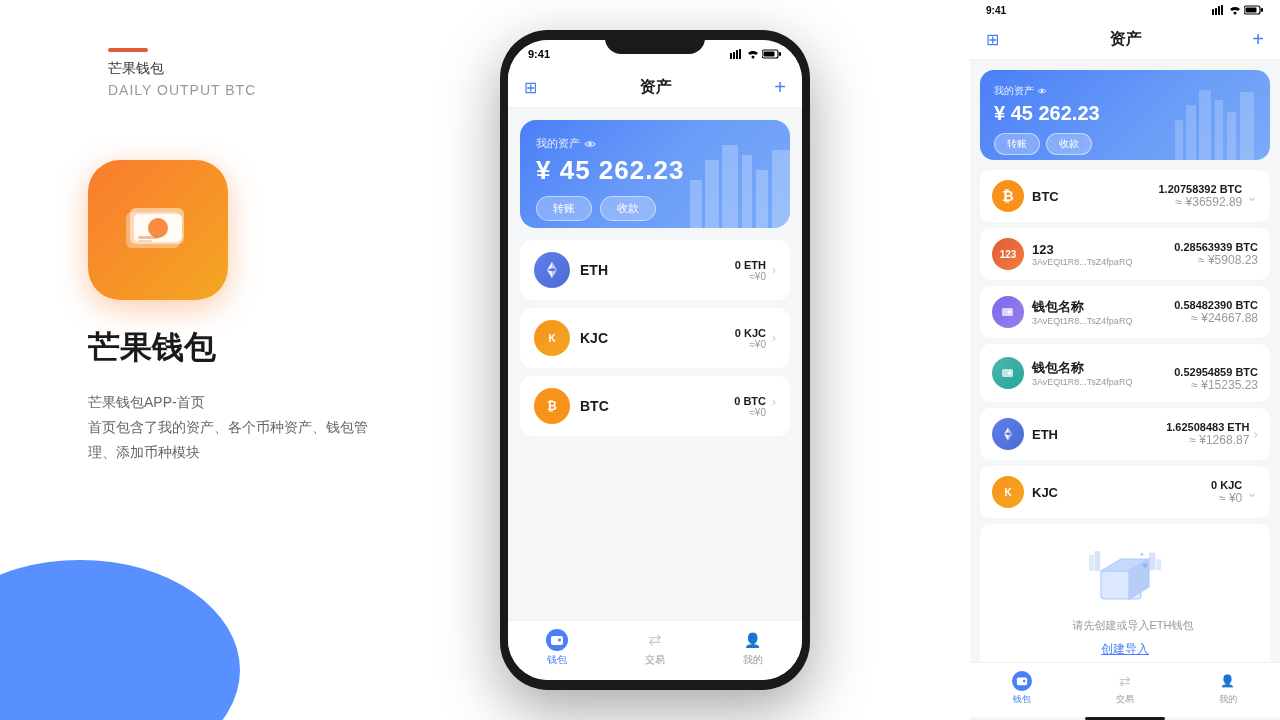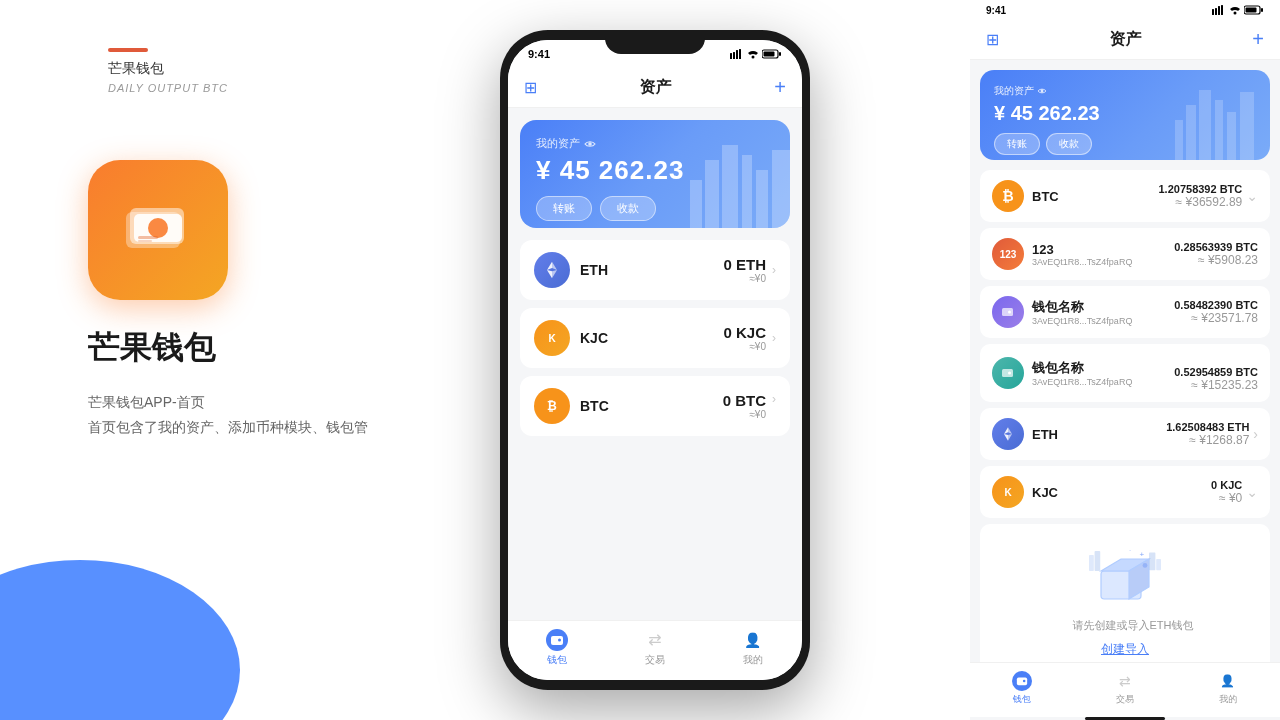--- a/index.html
+++ b/index.html
@@ -46,24 +46,23 @@
       top: 60px;
       left: 108px;
       font-size: 14px;
       color: #333;
       font-weight: 500;
     }
     .left-panel .brand-sub {
       position: absolute;
       top: 82px;
       left: 108px;
-      font-size: 11px;
+      font-size: 14px;
       color: #999;
       letter-spacing: 1px;
-      font-style: italic;
     }
     .left-panel .app-icon {
       position: absolute;
       top: 160px;
       left: 88px;
       width: 140px;
       height: 140px;
       border-radius: 32px;
       background: linear-gradient(135deg, #f97c2e 0%, #f4a623 100%);
       display: flex;
@@ -196,21 +195,21 @@
       margin-bottom: 8px;
       padding: 12px 14px;
       display: flex;
       align-items: center;
       justify-content: space-between;
     }
     .coin-left { display: flex; align-items: center; gap: 10px; }
     .coin-icon { width: 36px; height: 36px; border-radius: 50%; display: flex; align-items: center; justify-content: center; font-size: 18px; }
     .coin-name { font-size: 14px; font-weight: 600; color: #1a1a1a; }
     .coin-right { text-align: right; }
-    .coin-amount { font-size: 15px; font-weight: 600; color: #1a1a1a; }
+    .coin-amount { font-size: 11px; font-weight: 600; color: #1a1a1a; }
     .coin-approx { font-size: 10px; color: #999; }
     .coin-arrow { color: #ccc; font-size: 12px; margin-left: 6px; }
     
     .phone-nav {
       position: absolute;
       bottom: 0;
       left: 0;
       right: 0;
       height: 60px;
       background: #fff;
@@ -364,21 +363,22 @@
 
         <rect x="20" y="46" width="20" height="3" rx="1.5" fill="#e06020" opacity="0.4"></rect>
         <rect x="20" y="50" width="14" height="2" rx="1" fill="#e06020" opacity="0.25"></rect>
       </svg>
     </div>
   </div>
 
   <h1 class="app-name">芒果钱包</h1>
   <div class="app-desc">
     <div>芒果钱包APP-首页</div>
-    <div>首页包含了我的资产、添加币种模块、钱包管</div>
+    <div>首页包含了我的资产、各个币种资产、钱包管</div>
+    <div>理、添加币种模块</div>
   </div>
 </div>
 
 <div class="phone-wrapper">
   <div class="phone-body">
     <div class="phone-notch"></div>
     <div class="phone-screen">
 
       <div class="phone-status-bar">
         <span class="status-time">9:41</span>
@@ -602,21 +602,21 @@
             </svg>
         </div>
         <div>
           <div class="right-coin-name">钱包名称</div>
           <div class="right-coin-addr">3AvEQt1R8...TsZ4fpaRQ</div>
         </div>
       </div>
       <div style="display:flex;align-items:center;gap:4px;">
         <div class="right-coin-right">
           <div class="right-coin-amount">0.58482390 BTC</div>
-          <div class="right-coin-approx">≈ ¥23571.78</div>
+          <div class="right-coin-approx">≈ ¥24667.88</div>
         </div>
       </div>
     </div>
 
     <div class="right-coin-item">
       <div class="right-coin-left">
         <div class="right-coin-icon icon-wallet-teal">
           <svg width="14" height="14" viewBox="0 0 14 14">
               <rect x="1" y="3" width="11" height="8" rx="1.5" fill="rgba(255,255,255,0.7)"></rect>
               <rect x="7" y="5.5" width="3" height="3" rx="1.5" fill="white"></rect>

